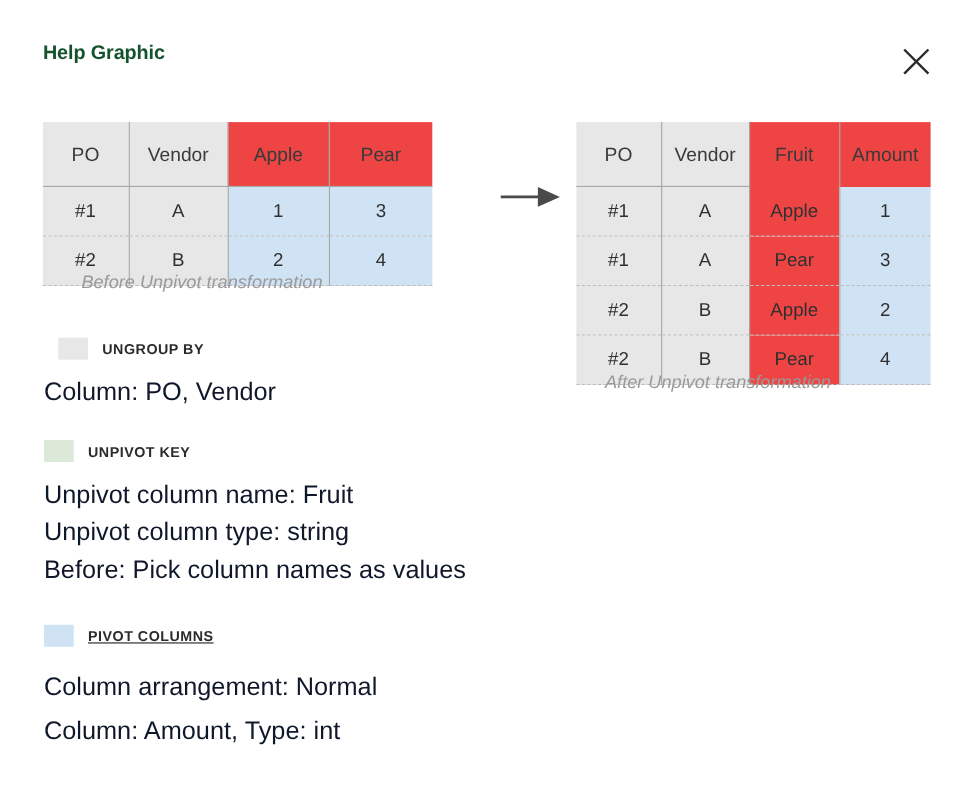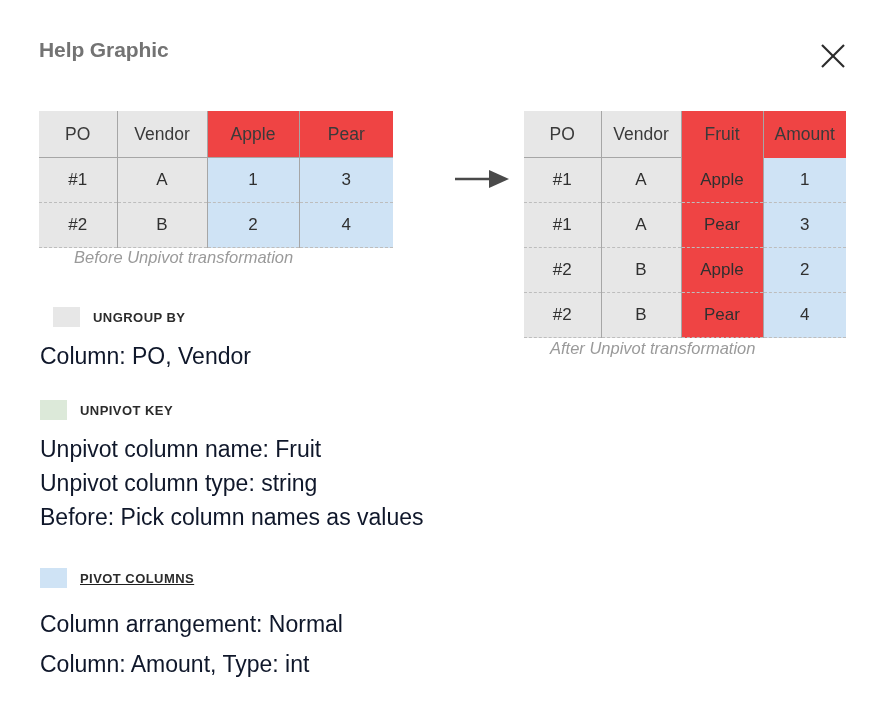--- a/index.html
+++ b/index.html
@@ -14,24 +14,24 @@
     color: #1f1f1f;
     overflow: hidden;
     position: relative;
   }
 
   
   #page-title {
     position: absolute;
     left: 39px;
     top: 38px;
-    font-size: 21px;
+    font-size: 18px;
     font-weight: bold;
     letter-spacing: -0.1px;
-    color: #737373;
+    color: #14532d;
   }
   #close-button {
     position: absolute;
     left: 812px;
     top: 35px;
     width: 42px;
     height: 42px;
     background: none;
     border: none;
     padding: 0;
@@ -48,21 +48,21 @@
     color: #303030;
   }
   .tbl td, .tbl th {
     padding: 0;
     margin: 0;
     text-align: center;
     font-weight: normal;
     vertical-align: middle;
   }
   .tbl th {
-    height: 46px;
+    height: 58px;
     font-size: 17.5px;
     color: #3a3a3a;
   }
   .tbl td {
     height: 44px;
   }
 
   
   .c-grey  { background: #e7e7e7; }
   .c-green { background: #ef4444; }

